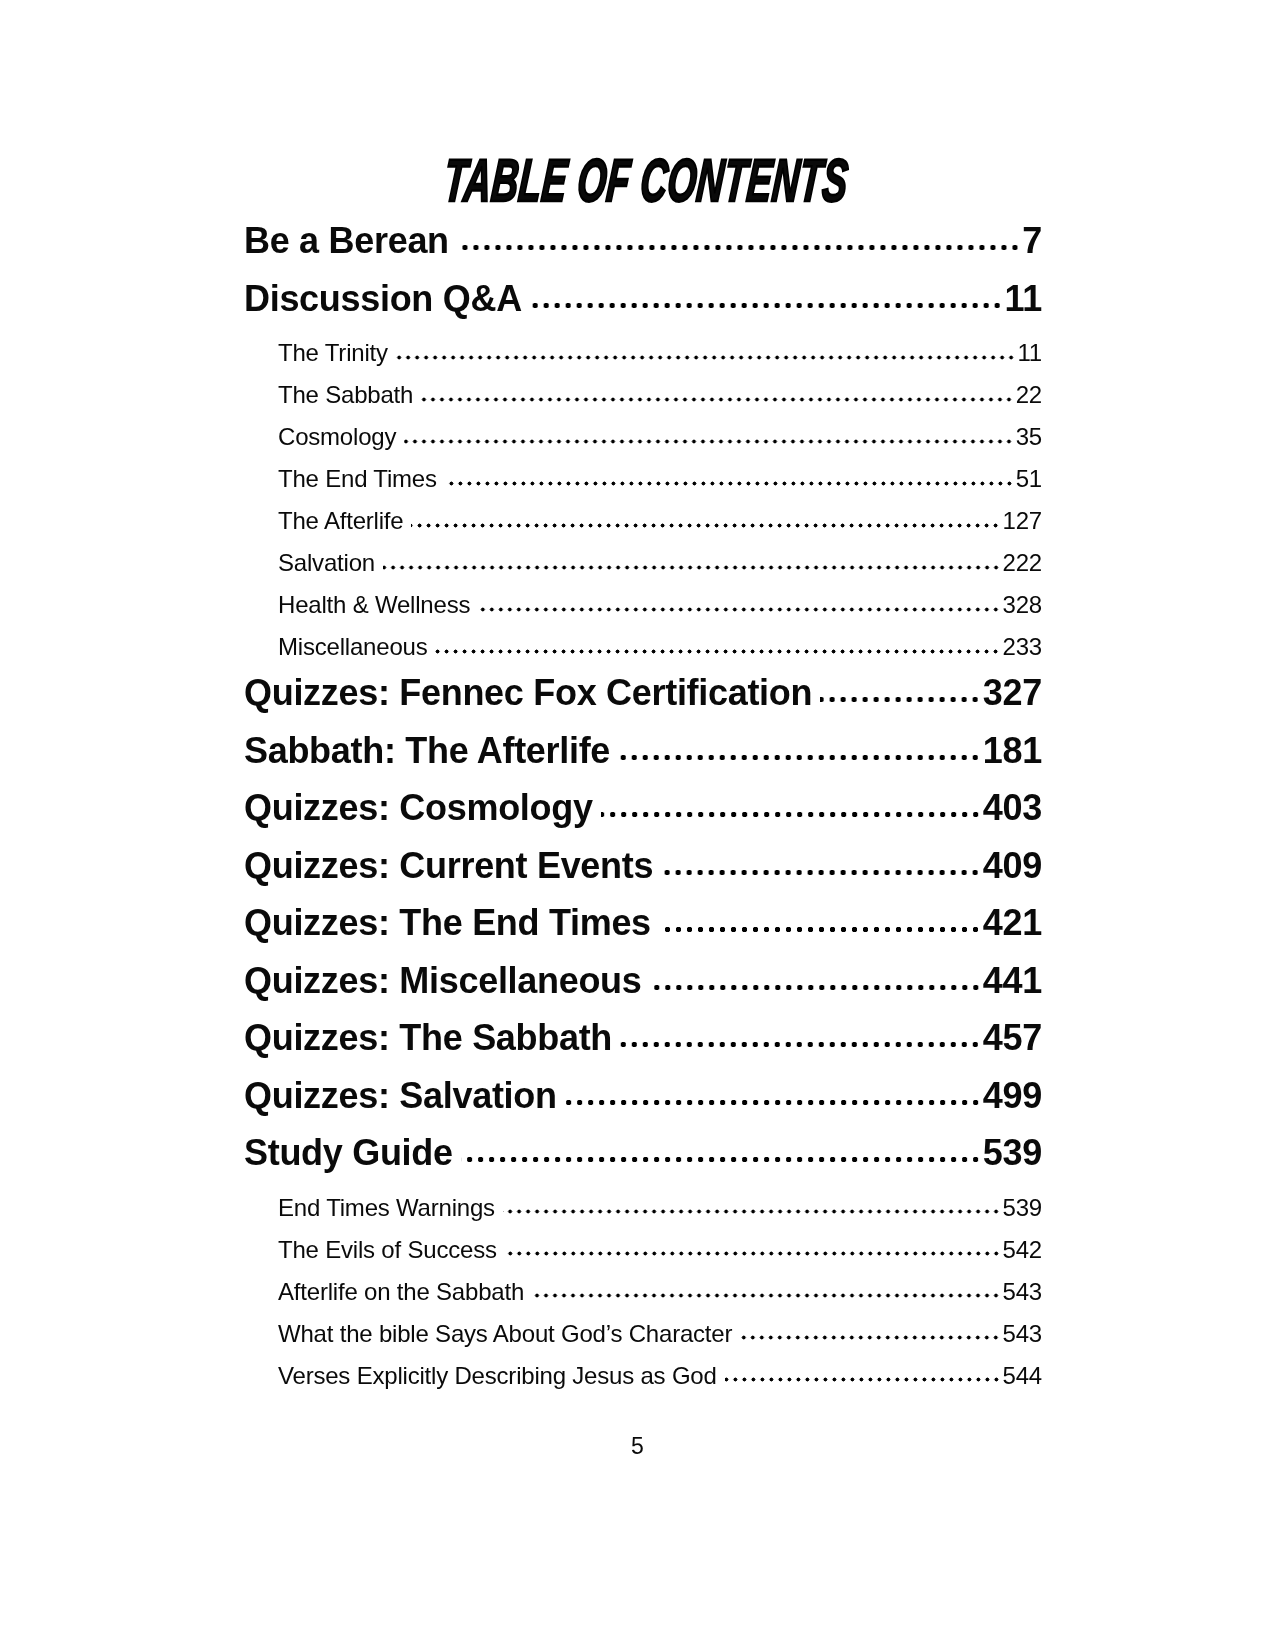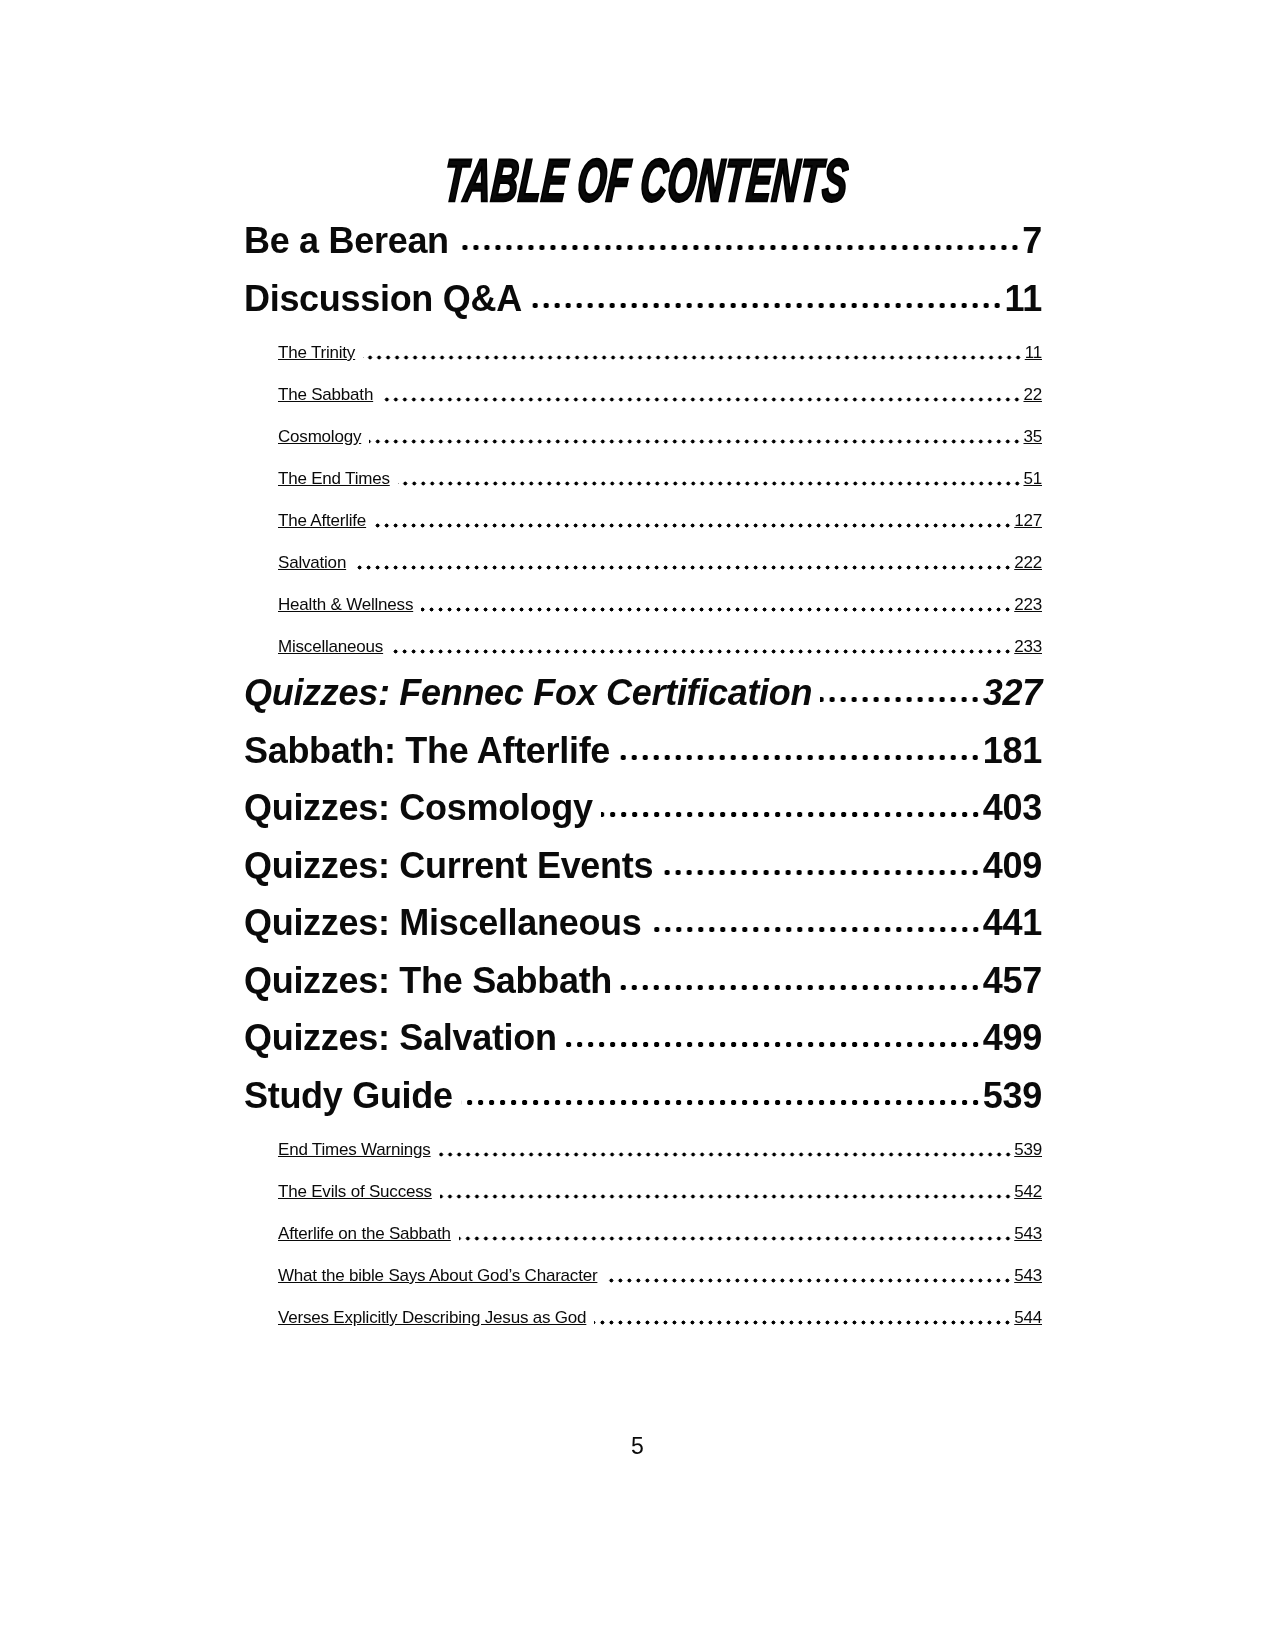--- a/index.html
+++ b/index.html
@@ -41,45 +41,44 @@
   .row .label { white-space:nowrap; }
   .row .pagenum { white-space:nowrap; }
   .row.top {
     font-weight:bold;
     font-size:36px;
     line-height:34px;
     margin-bottom:23.5px;
     letter-spacing:-0.3px;
   }
   .row.sub {
-    font-size:17px;
+    font-size:24px;
     line-height:27px;
     margin-bottom:15px;
     padding-left:34px;
     letter-spacing:-0.2px;
-    text-decoration:underline;
   }
   .leader {
     flex:1;
     align-self:stretch;
     margin:0 2px 0 8px;
     background-repeat:repeat-x;
   }
   .row.top .leader {
     background-image:radial-gradient(circle, #000 2.7px, rgba(0,0,0,0) 2.9px);
     background-size:11px 7px;
     background-position:right 0 bottom 7px;
   }
   .row.sub .leader {
     background-image:radial-gradient(circle, #000 1.9px, rgba(0,0,0,0) 2.1px);
     background-size:9px 5px;
     background-position:right 0 bottom 6.5px;
   }
   
-  .rows .row:nth-child(11) { margin-top:16px;font-style:italic; }   
+  .rows .row:nth-child(11) { margin-top:16px; }   
   .rows .row:nth-child(19) { margin-top:7px; }   
   .footer-pagenum {
     position:absolute;
     left:0; right:0;
     top:1433px;
     text-align:center;
     font-size:23px;
     line-height:27px;
     color:#0a0a0a;
   }
@@ -140,21 +139,21 @@
 
       <div class="row sub">
         <span class="label">Salvation</span>
         <span class="leader"></span>
         <span class="pagenum">222</span>
       </div>
 
       <div class="row sub">
         <span class="label">Health &amp; Wellness</span>
         <span class="leader"></span>
-        <span class="pagenum">223</span>
+        <span class="pagenum">328</span>
       </div>
 
       <div class="row sub">
         <span class="label">Miscellaneous</span>
         <span class="leader"></span>
         <span class="pagenum">233</span>
       </div>
 
       <div class="row top">
         <span class="label">Quizzes: Fennec Fox Certification</span>
@@ -173,20 +172,25 @@
         <span class="leader"></span>
         <span class="pagenum">403</span>
       </div>
 
       <div class="row top">
         <span class="label">Quizzes: Current Events</span>
         <span class="leader"></span>
         <span class="pagenum">409</span>
       </div>
 
+      <div class="row top">
+        <span class="label">Quizzes: The End Times</span>
+        <span class="leader"></span>
+        <span class="pagenum">421</span>
+      </div>
 
       <div class="row top">
         <span class="label">Quizzes: Miscellaneous</span>
         <span class="leader"></span>
         <span class="pagenum">441</span>
       </div>
 
       <div class="row top">
         <span class="label">Quizzes: The Sabbath</span>
         <span class="leader"></span>

